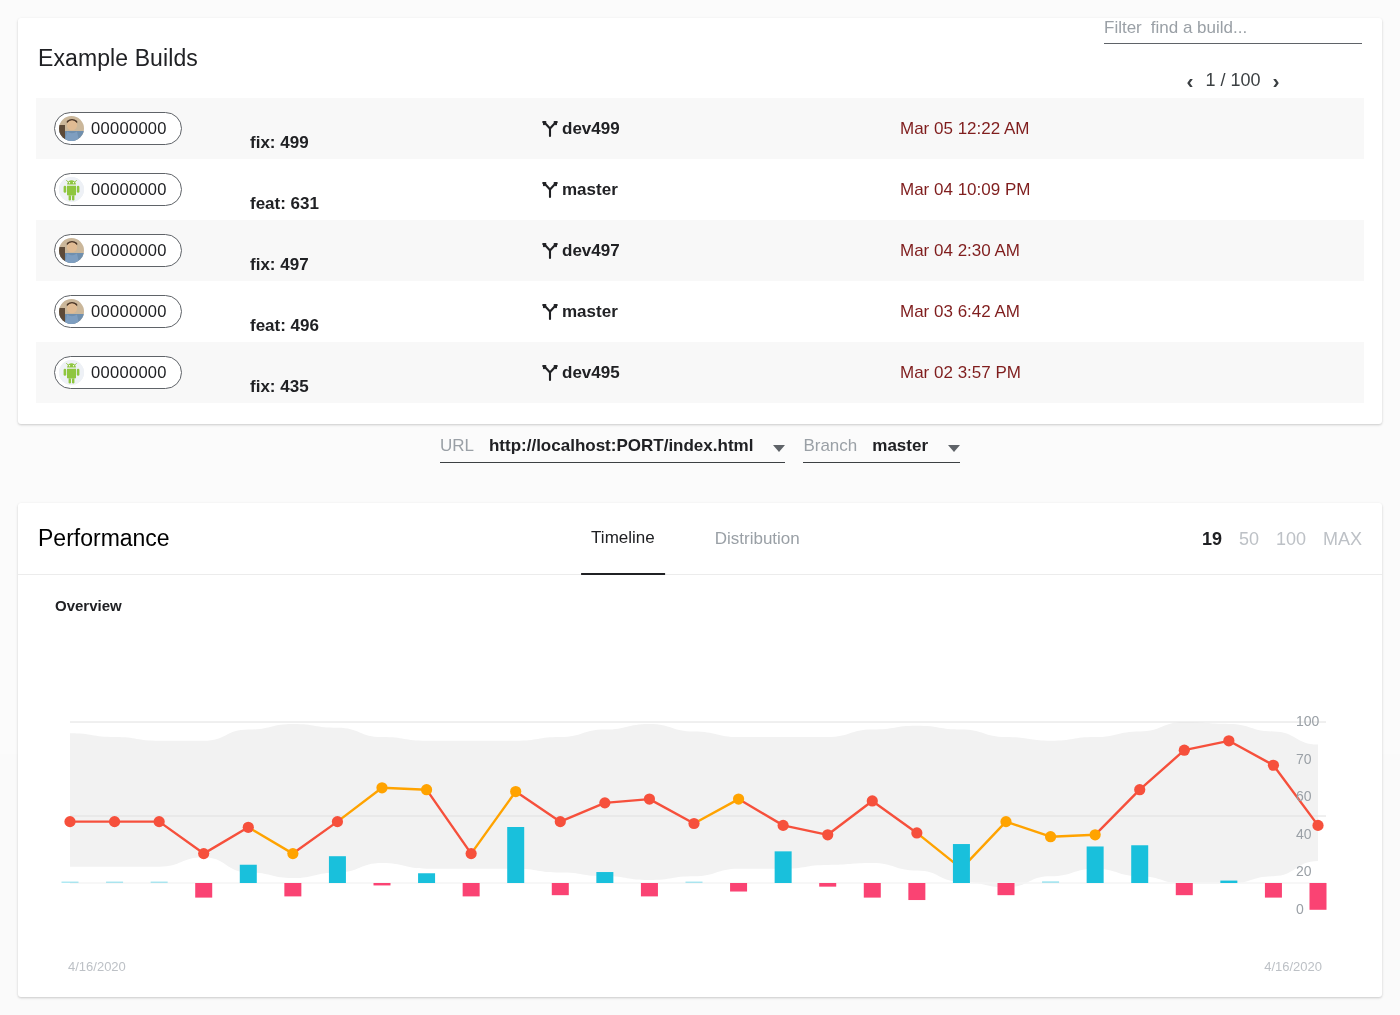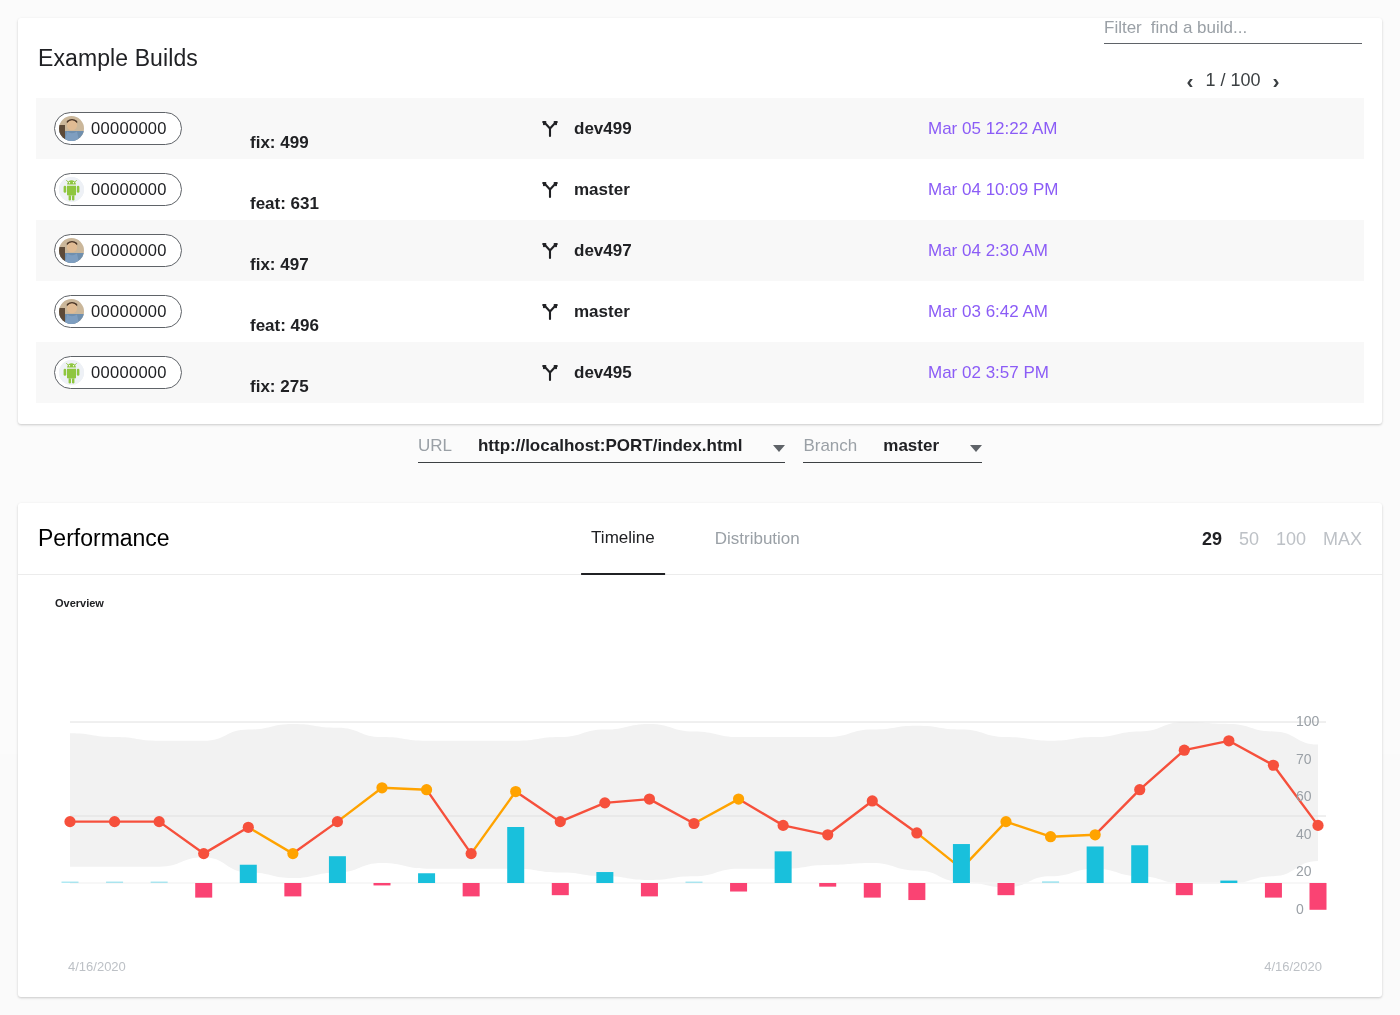--- a/index.html
+++ b/index.html
@@ -63,33 +63,33 @@
   .avatar {
     width: 25px; height: 25px; border-radius: 50%; flex: none;
     overflow: hidden; position: relative; background: #eceff1;
   }
   .avatar svg { display: block; width: 25px; height: 25px; }
   .hash-text {
     font-size: 16.5px; color: #202124; letter-spacing: .3px;
     font-family: "Liberation Sans", sans-serif;
   }
   .col-msg { width: 290px; flex: none; font-size: 17px; font-weight: bold; color: #202124; margin-top: 28px; }
-  .col-branch { width: 360px; flex: none; display: flex; align-items: center; gap: 14px; }
+  .col-branch { width: 360px; flex: none; display: flex; align-items: center; gap: 2px; }
   .branch-icon { flex: none; width: 20px; height: 20px; color: #202124; }
   .branch-icon svg { display: block; }
   .branch-name { font-size: 17px; font-weight: bold; color: #202124; }
-  .col-date { flex: 1; font-size: 17px; color: #8b5cf6; margin-left: 28px; }
+  .col-date { flex: 1; font-size: 17px; color: #7f1d1d; }
 
   
   .selector-bar {
     position: absolute; left: 0; top: 436px; width: 1400px;
     display: flex; justify-content: center; align-items: flex-end; gap: 18px;
   }
   .sel {
-    display: flex; align-items: baseline; gap: 26px;
+    display: flex; align-items: baseline; gap: 15px;
     border-bottom: 1px solid #3c4043; padding-bottom: 6px; cursor: pointer;
   }
   .sel-label { font-size: 17px; color: #9aa0a6; }
   .sel-value { font-size: 17px; font-weight: bold; color: #202124; }
   .caret {
     width: 0; height: 0; border-left: 6px solid transparent;
     border-right: 6px solid transparent; border-top: 7px solid #5f6368;
     margin-left: 5px; align-self: center; position: relative; top: 2px;
   }
 
@@ -117,21 +117,21 @@
   .perf-counts {
     position: absolute; right: 20px; top: 0; height: 72px;
     display: flex; align-items: center; gap: 17px;
   }
   .perf-count { font-size: 18px; color: #bdc1c6; cursor: pointer; }
   .perf-count.active { color: #202124; font-weight: bold; }
 
   .perf-body { position: relative; padding: 0; height: 421px; }
   .overview-label {
     position: absolute; left: 37px; top: 22px;
-    font-size: 11px; font-weight: bold; color: #202124;
+    font-size: 15px; font-weight: bold; color: #202124;
   }
   .chart-wrap { position: absolute; left: 0; top: 0; width: 1364px; height: 421px; }
   .chart-wrap svg { display: block; }
   .axis-tick {
     position: absolute; right: 46px; font-size: 14px; color: #9aa0a6;
     text-align: left; width: 40px;
   }
   .date-left {
     position: absolute; left: 50px; bottom: 22px; font-size: 13px; color: #bdc1c6;
   }
@@ -291,21 +291,21 @@
                     <rect x="9.6" y="18.2" width="2.4" height="5.2" rx="1.2"></rect>
                     <rect x="13" y="18.2" width="2.4" height="5.2" rx="1.2"></rect>
                   </g>
                   <circle cx="10.5" cy="5.8" r=".7" fill="#fff"></circle>
                   <circle cx="14.5" cy="5.8" r=".7" fill="#fff"></circle>
                   <path d="M7.4 3.2 L8.8 4.8 M17.6 3.2 L16.2 4.8" stroke="#8ec63f" stroke-width="1" fill="none"></path>
                 </svg>
               </span>
               <span class="hash-text">00000000</span>
             </span></div>
-          <div class="col-msg">fix: 275</div>
+          <div class="col-msg">fix: 435</div>
           <div class="col-branch">
             <span class="branch-icon">
               <svg width="20" height="20" viewBox="0 0 20 20" fill="none" stroke="#202124" stroke-width="2.1" stroke-linecap="round" stroke-linejoin="round">
                 <path d="M4 3 L10 9.5 L10 17"></path>
                 <path d="M16 3 L10 9.5"></path>
                 <path d="M3.2 3 L5.4 3 M4 3 L4 5.2"></path>
                 <path d="M16.8 3 L14.6 3 M16 3 L16 5.2"></path>
               </svg>
             </span>
             <span class="branch-name">dev495</span>
@@ -329,21 +329,21 @@
   </div>
 
   <div class="perf-card">
     <div class="perf-header">
       <div class="perf-title">Performance</div>
       <div class="perf-tabs" id="perf-tabs">
           <div class="perf-tab active">Timeline</div>
           <div class="perf-tab">Distribution</div>
         </div>
       <div class="perf-counts" id="perf-counts">
-          <div class="perf-count active">29</div>
+          <div class="perf-count active">19</div>
           <div class="perf-count">50</div>
           <div class="perf-count">100</div>
           <div class="perf-count">MAX</div>
         </div>
     </div>
     <div class="perf-body">
       <div class="overview-label">Overview</div>
       <div class="chart-wrap" id="chart-wrap">
           <svg width="1364" height="421" viewBox="0 0 1364 421">
             <path d="M52 158.28 C74.28571428571428 158.28,74.28571428571428 162.04,96.57142857142857 162.04 C118.85714285714286 162.04,118.85714285714286 165.8,141.14285714285714 165.8 C163.42857142857144 165.8,163.42857142857144 165.8,185.71428571428572 165.8 C208 165.8,208 154.52,230.28571428571428 154.52 C252.57142857142858 154.52,252.57142857142858 148.88,274.8571428571429 148.88 C297.14285714285717 148.88,297.14285714285717 152.64000000000001,319.42857142857144 152.64000000000001 C341.7142857142857 152.64000000000001,341.7142857142857 162.04,364 162.04 C386.2857142857143 162.04,386.2857142857143 165.8,408.57142857142856 165.8 C430.8571428571429 165.8,430.8571428571429 165.8,453.14285714285717 165.8 C475.42857142857144 165.8,475.42857142857144 165.8,497.7142857142857 165.8 C520 165.8,520 162.04,542.2857142857142 162.04 C564.5714285714286 162.04,564.5714285714286 154.52,586.8571428571429 154.52 C609.1428571428571 154.52,609.1428571428571 148.88,631.4285714285714 148.88 C653.7142857142858 148.88,653.7142857142858 156.4,676 156.4 C698.2857142857142 156.4,698.2857142857142 162.04,720.5714285714286 162.04 C742.8571428571429 162.04,742.8571428571429 162.04,765.1428571428571 162.04 C787.4285714285713 162.04,787.4285714285713 162.04,809.7142857142857 162.04 C832 162.04,832 154.52,854.2857142857143 154.52 C876.5714285714287 154.52,876.5714285714287 150.76,898.8571428571429 150.76 C921.1428571428571 150.76,921.1428571428571 154.52,943.4285714285714 154.52 C965.7142857142858 154.52,965.7142857142858 162.04,988 162.04 C1010.2857142857142 162.04,1010.2857142857142 165.8,1032.5714285714284 165.8 C1054.8571428571427 165.8,1054.8571428571427 162.04,1077.142857142857 162.04 C1099.4285714285716 162.04,1099.4285714285716 156.4,1121.7142857142858 156.4 C1144 156.4,1144 147,1166.2857142857142 147 C1188.5714285714284 147,1188.5714285714284 148.88,1210.857142857143 148.88 C1233.142857142857 148.88,1233.142857142857 156.4,1255.4285714285713 156.4 C1277.7142857142858 156.4,1277.7142857142858 169.56,1300 169.56 L1300 286.12 C1277.7142857142858 286.12,1277.7142857142858 301.16,1255.4285714285713 301.16 C1233.142857142857 301.16,1233.142857142857 308.68,1210.857142857143 308.68 C1188.5714285714284 308.68,1188.5714285714284 308.68,1166.2857142857142 308.68 C1144 308.68,1144 301.16,1121.7142857142858 301.16 C1099.4285714285716 301.16,1099.4285714285716 293.64,1077.142857142857 293.64 C1054.8571428571427 293.64,1054.8571428571427 301.16,1032.5714285714284 301.16 C1010.2857142857142 301.16,1010.2857142857142 312.44,988 312.44 C965.7142857142858 312.44,965.7142857142858 306.79999999999995,943.4285714285714 306.79999999999995 C921.1428571428571 306.79999999999995,921.1428571428571 295.52,898.8571428571429 295.52 C876.5714285714287 295.52,876.5714285714287 288,854.2857142857143 288 C832 288,832 289.88,809.7142857142857 289.88 C787.4285714285713 289.88,787.4285714285713 293.64,765.1428571428571 293.64 C742.8571428571429 293.64,742.8571428571429 293.64,720.5714285714286 293.64 C698.2857142857142 293.64,698.2857142857142 301.16,676 301.16 C653.7142857142858 301.16,653.7142857142858 304.91999999999996,631.4285714285714 304.91999999999996 C609.1428571428571 304.91999999999996,609.1428571428571 301.16,586.8571428571429 301.16 C564.5714285714286 301.16,564.5714285714286 297.4,542.2857142857142 297.4 C520 297.4,520 293.64,497.7142857142857 293.64 C475.42857142857144 293.64,475.42857142857144 293.64,453.14285714285717 293.64 C430.8571428571429 293.64,430.8571428571429 293.64,408.57142857142856 293.64 C386.2857142857143 293.64,386.2857142857143 288,364 288 C341.7142857142857 288,341.7142857142857 297.4,319.42857142857144 297.4 C297.14285714285717 297.4,297.14285714285717 303.03999999999996,274.8571428571429 303.03999999999996 C252.57142857142858 303.03999999999996,252.57142857142858 297.4,230.28571428571428 297.4 C208 297.4,208 282.36,185.71428571428572 282.36 C163.42857142857144 282.36,163.42857142857144 291.76,141.14285714285714 291.76 C118.85714285714286 291.76,118.85714285714286 291.76,96.57142857142857 291.76 C74.28571428571428 291.76,74.28571428571428 291.76,52 291.76 Z" fill="#F2F2F2"></path>

